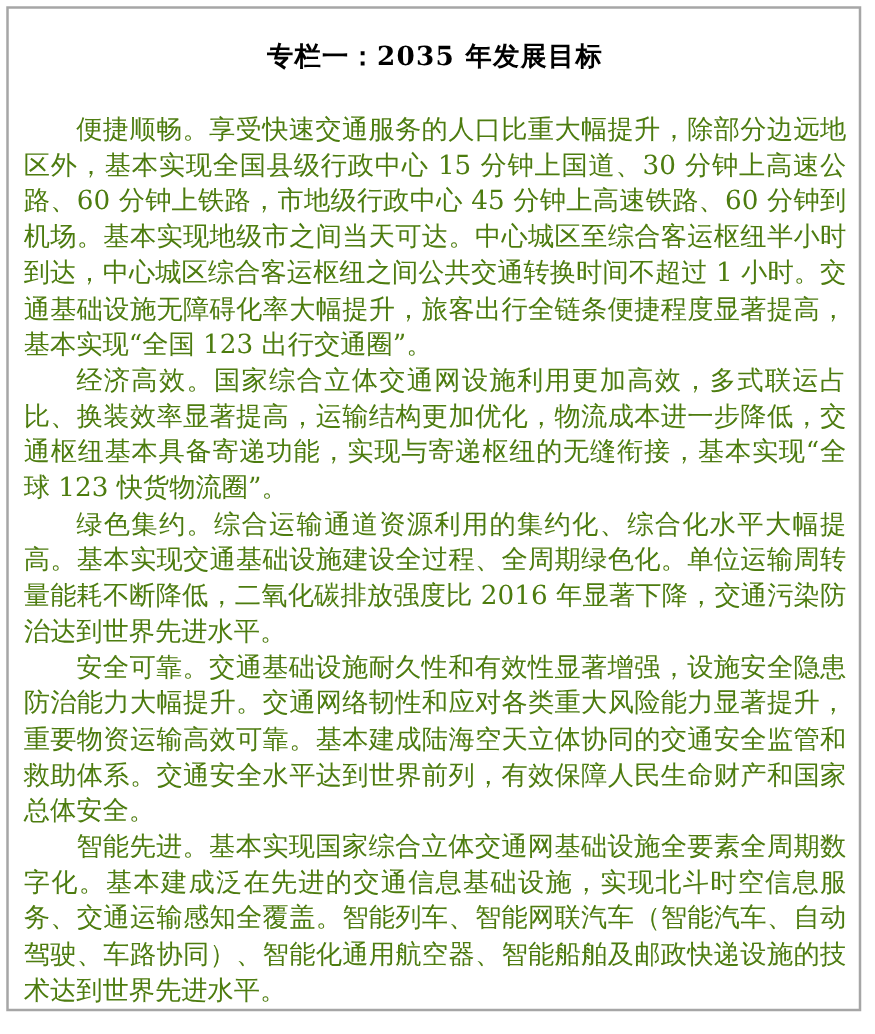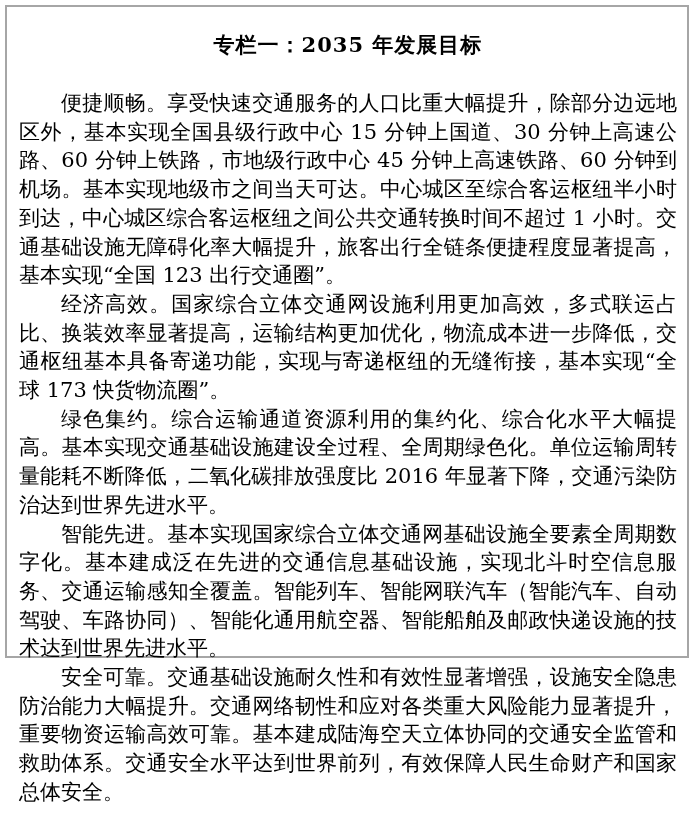--- a/index.html
+++ b/index.html
@@ -13,21 +13,21 @@
     height: 827px;
     font-family: "DejaVu Serif", "Liberation Serif", serif;
     color: #000000;
     overflow: hidden;
   }
   .panel {
     position: absolute;
     left: 5px;
     top: 5px;
     width: 684px;
-    height: 653px;
+    height: 804px;
     box-sizing: border-box;
     border: 2px solid #a6a6a6;
     background: #ffffff;
     padding: 16px 10px 0 12px;
   }
   .panel-title {
     margin: 8px 0 30px 0;
     text-align: center;
     font-size: 21px;
     line-height: 28px;
@@ -35,29 +35,29 @@
     letter-spacing: 1px;
     color: #000000;
   }
   .para {
     margin: 0;
     font-size: 21px;
     line-height: 28.7px;
     text-align: justify;
     text-justify: inter-ideograph;
     text-indent: 2em;
-    color: #000000;
+    color: #4d7c0f;
     word-break: break-all;
   }
 </style>
 </head>
 <body>
 
 <div class="panel">
   <h2 class="panel-title">专栏一：2035 年发展目标</h2>
   <div>
     <p class="para">便捷顺畅。享受快速交通服务的人口比重大幅提升，除部分边远地区外，基本实现全国县级行政中心 15 分钟上国道、30 分钟上高速公路、60 分钟上铁路，市地级行政中心 45 分钟上高速铁路、60 分钟到机场。基本实现地级市之间当天可达。中心城区至综合客运枢纽半小时到达，中心城区综合客运枢纽之间公共交通转换时间不超过 1 小时。交通基础设施无障碍化率大幅提升，旅客出行全链条便捷程度显著提高，基本实现“全国 123 出行交通圈”。</p>
-    <p class="para">经济高效。国家综合立体交通网设施利用更加高效，多式联运占比、换装效率显著提高，运输结构更加优化，物流成本进一步降低，交通枢纽基本具备寄递功能，实现与寄递枢纽的无缝衔接，基本实现“全球 173 快货物流圈”。</p>
+    <p class="para">经济高效。国家综合立体交通网设施利用更加高效，多式联运占比、换装效率显著提高，运输结构更加优化，物流成本进一步降低，交通枢纽基本具备寄递功能，实现与寄递枢纽的无缝衔接，基本实现“全球 123 快货物流圈”。</p>
     <p class="para">绿色集约。综合运输通道资源利用的集约化、综合化水平大幅提高。基本实现交通基础设施建设全过程、全周期绿色化。单位运输周转量能耗不断降低，二氧化碳排放强度比 2016 年显著下降，交通污染防治达到世界先进水平。</p>
+    <p class="para">安全可靠。交通基础设施耐久性和有效性显著增强，设施安全隐患防治能力大幅提升。交通网络韧性和应对各类重大风险能力显著提升，重要物资运输高效可靠。基本建成陆海空天立体协同的交通安全监管和救助体系。交通安全水平达到世界前列，有效保障人民生命财产和国家总体安全。</p>
     <p class="para">智能先进。基本实现国家综合立体交通网基础设施全要素全周期数字化。基本建成泛在先进的交通信息基础设施，实现北斗时空信息服务、交通运输感知全覆盖。智能列车、智能网联汽车（智能汽车、自动驾驶、车路协同）、智能化通用航空器、智能船舶及邮政快递设施的技术达到世界先进水平。</p>
-    <p class="para">安全可靠。交通基础设施耐久性和有效性显著增强，设施安全隐患防治能力大幅提升。交通网络韧性和应对各类重大风险能力显著提升，重要物资运输高效可靠。基本建成陆海空天立体协同的交通安全监管和救助体系。交通安全水平达到世界前列，有效保障人民生命财产和国家总体安全。</p>
   </div>
 </div>
 
 </body></html>

